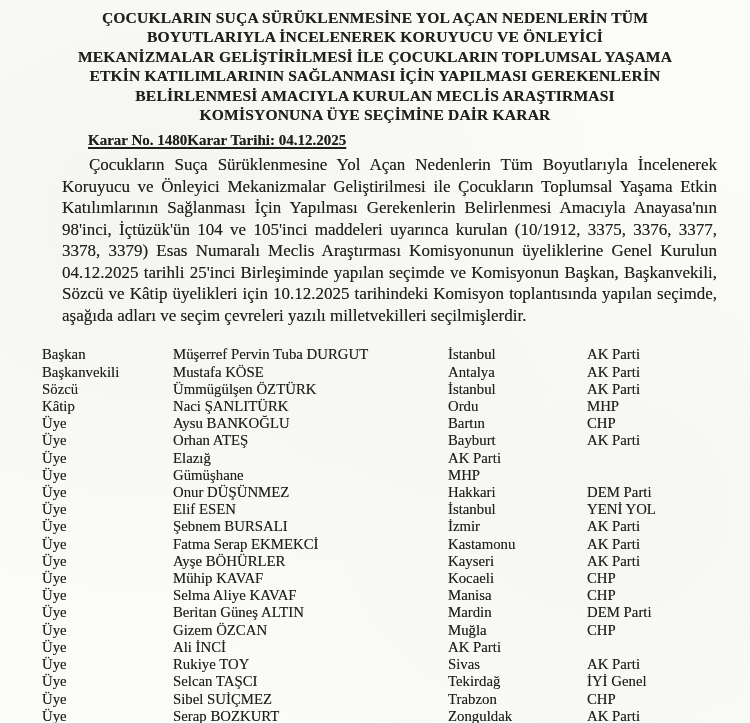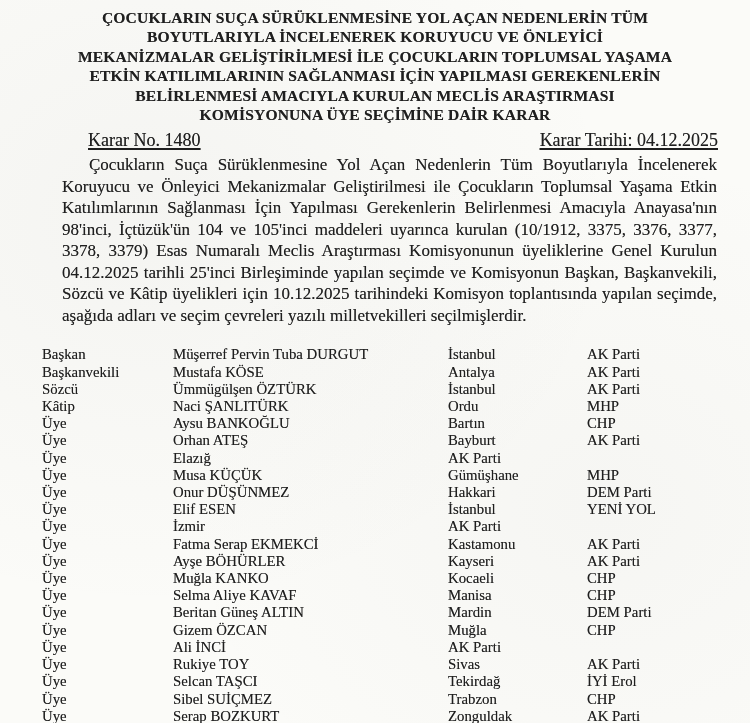--- a/index.html
+++ b/index.html
@@ -22,24 +22,23 @@
   .doc-title {
     padding-top: 8px;
     text-align: center;
     font-weight: 700;
     font-size: 15.6px;
     line-height: 19.4px;
     letter-spacing: 0.15px;
   }
   .meta-row {
     display: flex;
-    justify-content: space-between;
     margin: 6px 32px 0 88px;
-    font-weight: 400;
-    font-size: 18px;
+    font-weight: 700;
+    font-size: 15px;
     line-height: 20px;
   }
   .underlined {
     text-decoration: underline;
     text-decoration-thickness: 1.5px;
     text-underline-offset: 2px;
   }
   .body-paragraph {
     margin: 4px 33px 0 62px;
     text-align: justify;
@@ -116,56 +115,56 @@
         <span class="cell city">Bayburt</span>
         <span class="cell party">AK Parti</span>
       </div>
       <div class="member-row">
         <span class="cell role">Üye</span>
         <span class="cell city">Elazığ</span>
         <span class="cell party">AK Parti</span>
       </div>
       <div class="member-row">
         <span class="cell role">Üye</span>
-        <span class="cell name">Musa KÜÇÜK</span>
         <span class="cell city">Gümüşhane</span>
         <span class="cell party">MHP</span>
       </div>
       <div class="member-row">
         <span class="cell role">Üye</span>
         <span class="cell name">Onur DÜŞÜNMEZ</span>
         <span class="cell city">Hakkari</span>
         <span class="cell party">DEM Parti</span>
       </div>
       <div class="member-row">
         <span class="cell role">Üye</span>
         <span class="cell name">Elif ESEN</span>
         <span class="cell city">İstanbul</span>
         <span class="cell party">YENİ YOL</span>
       </div>
       <div class="member-row">
         <span class="cell role">Üye</span>
+        <span class="cell name">Şebnem BURSALI</span>
         <span class="cell city">İzmir</span>
         <span class="cell party">AK Parti</span>
       </div>
       <div class="member-row">
         <span class="cell role">Üye</span>
         <span class="cell name">Fatma Serap EKMEKCİ</span>
         <span class="cell city">Kastamonu</span>
         <span class="cell party">AK Parti</span>
       </div>
       <div class="member-row">
         <span class="cell role">Üye</span>
         <span class="cell name">Ayşe BÖHÜRLER</span>
         <span class="cell city">Kayseri</span>
         <span class="cell party">AK Parti</span>
       </div>
       <div class="member-row">
         <span class="cell role">Üye</span>
-        <span class="cell name">Muğla KANKO</span>
+        <span class="cell name">Mühip KAVAF</span>
         <span class="cell city">Kocaeli</span>
         <span class="cell party">CHP</span>
       </div>
       <div class="member-row">
         <span class="cell role">Üye</span>
         <span class="cell name">Selma Aliye KAVAF</span>
         <span class="cell city">Manisa</span>
         <span class="cell party">CHP</span>
       </div>
       <div class="member-row">
@@ -188,21 +187,21 @@
       <div class="member-row">
         <span class="cell role">Üye</span>
         <span class="cell name">Rukiye TOY</span>
         <span class="cell city">Sivas</span>
         <span class="cell party">AK Parti</span>
       </div>
       <div class="member-row">
         <span class="cell role">Üye</span>
         <span class="cell name">Selcan TAŞCI</span>
         <span class="cell city">Tekirdağ</span>
-        <span class="cell party">İYİ Erol</span>
+        <span class="cell party">İYİ Genel</span>
       </div>
       <div class="member-row">
         <span class="cell role">Üye</span>
         <span class="cell name">Sibel SUİÇMEZ</span>
         <span class="cell city">Trabzon</span>
         <span class="cell party">CHP</span>
       </div>
       <div class="member-row">
         <span class="cell role">Üye</span>
         <span class="cell name">Serap BOZKURT</span>

